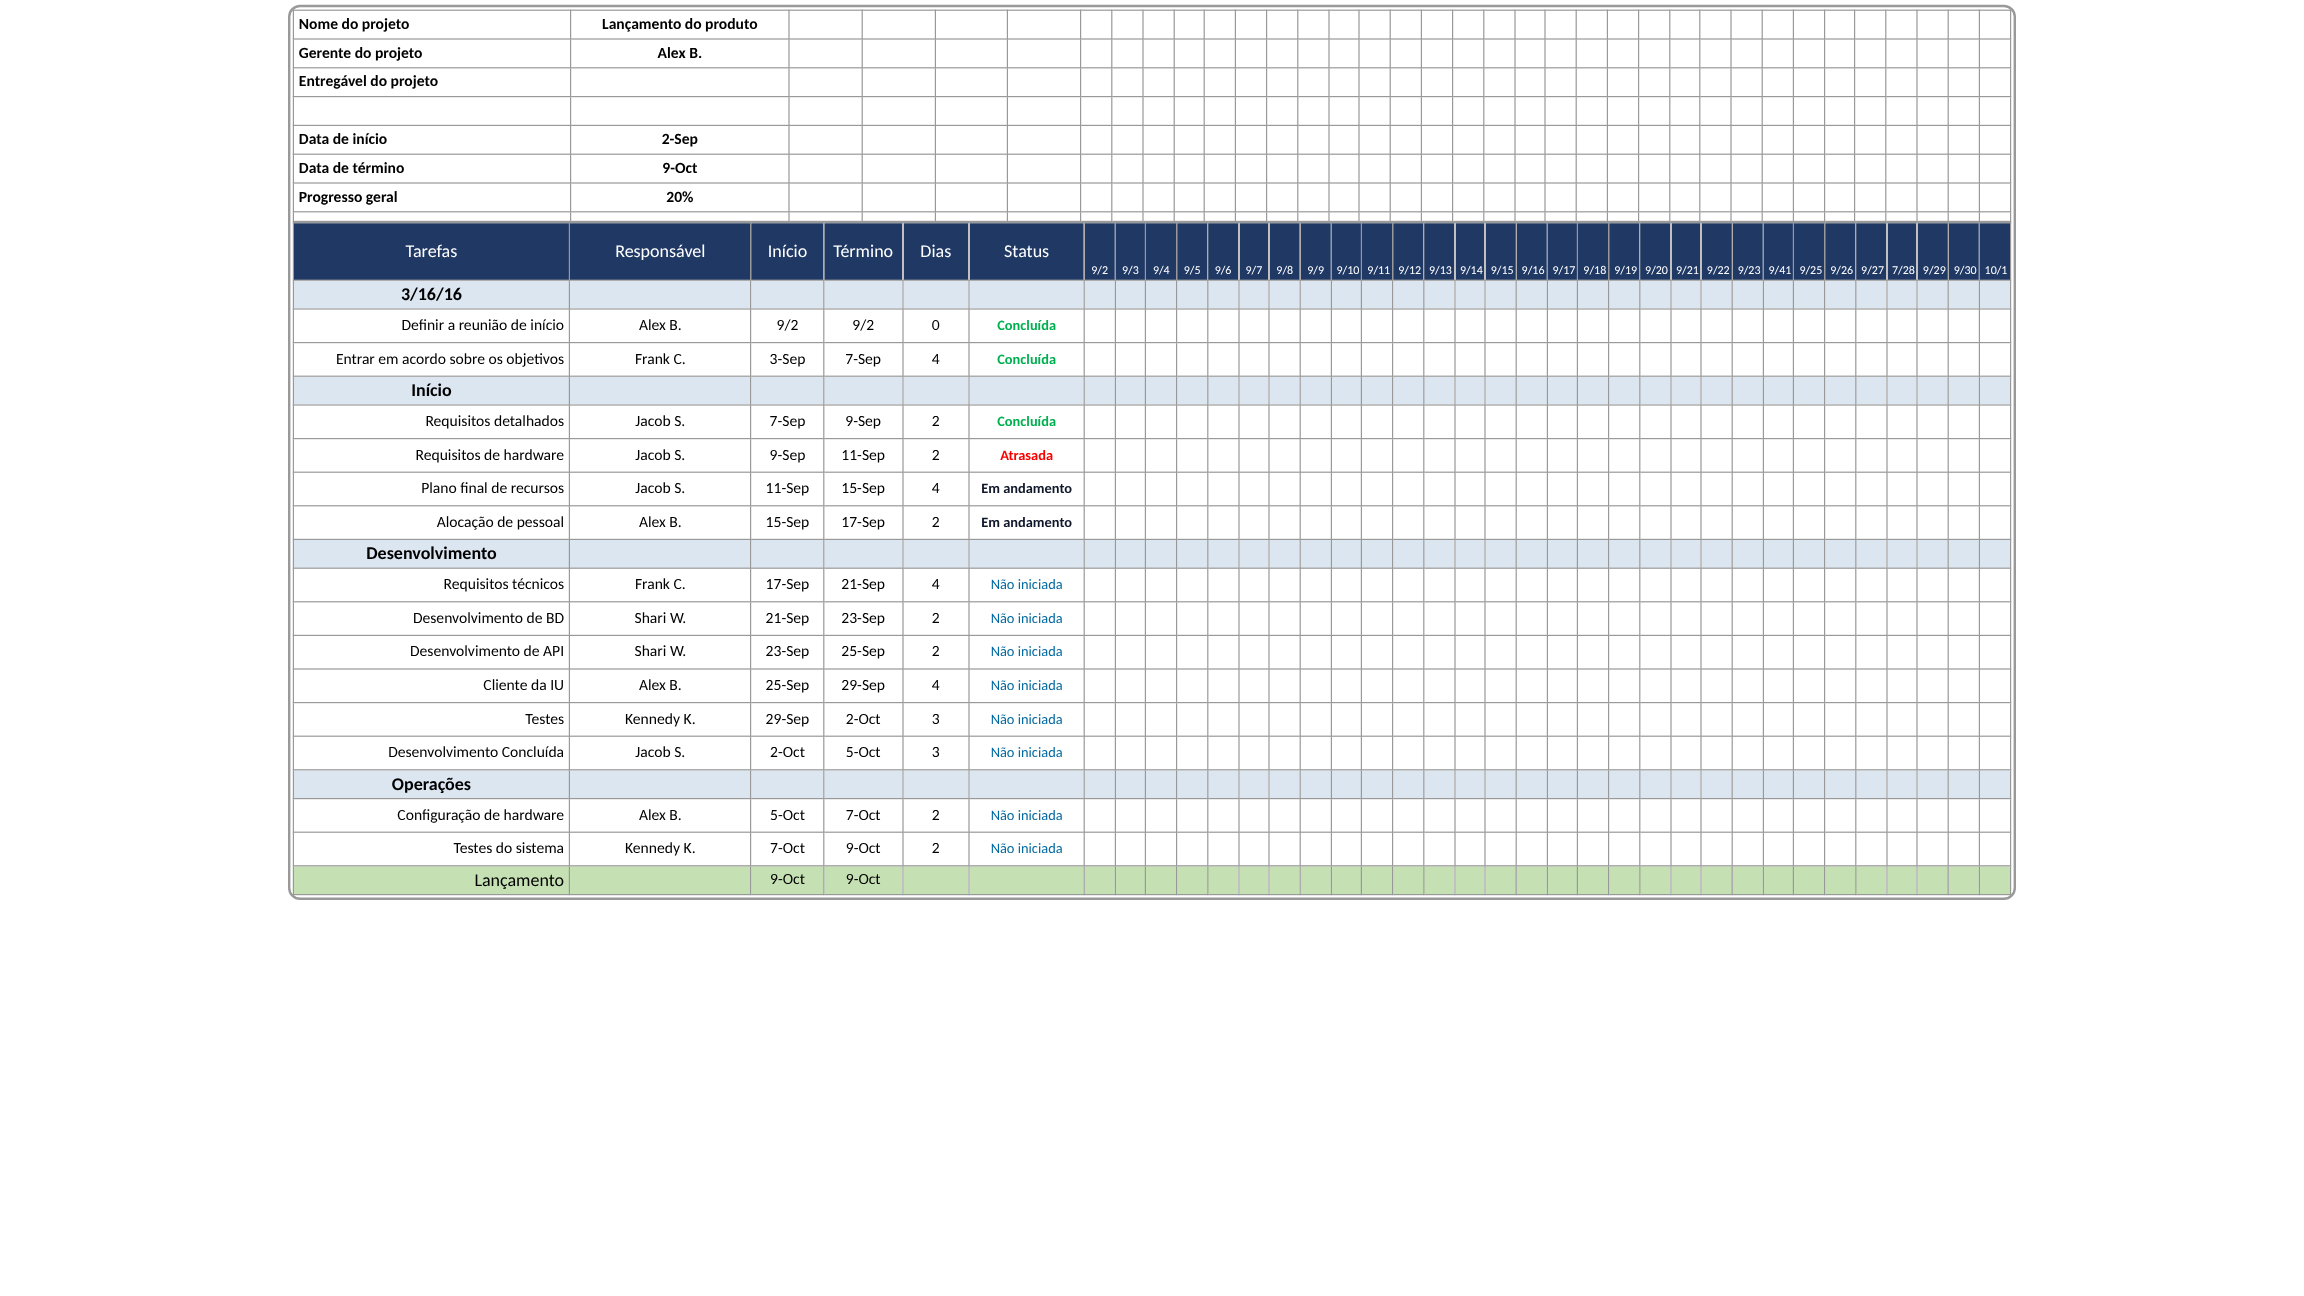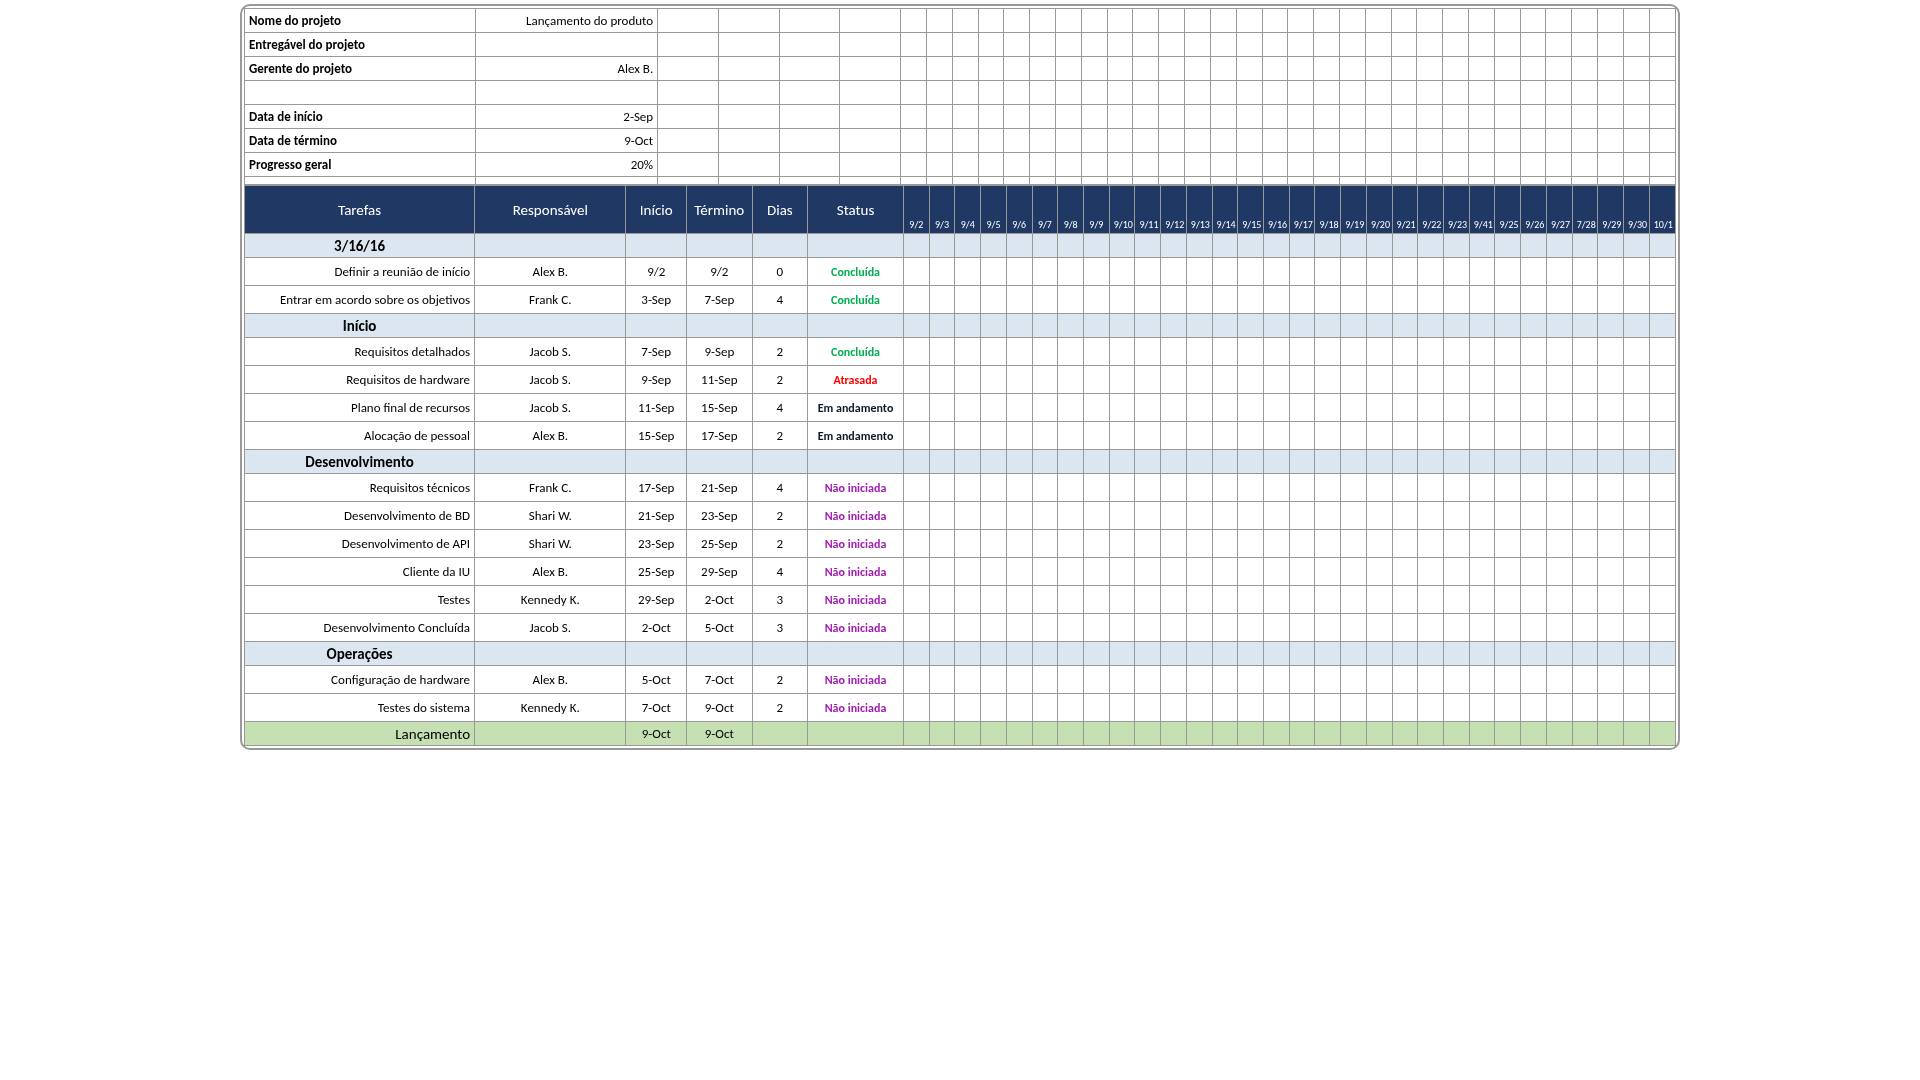--- a/index.html
+++ b/index.html
@@ -15,21 +15,21 @@
     margin: 4px auto;
     border: 2px solid #999;
     border-radius: 10px;
     padding: 2px;
   }
   table { border-collapse: collapse; width: 100%; table-layout: fixed; }
   td, th { border: 1px solid #999; padding: 2px 4px; height: 24px; overflow: hidden; white-space: nowrap; }
 
   
   .info td.label { font-weight: bold; width: 228px; text-align: left; }
-  .info td.value { width: 180px; text-align: right; }
+  .info td.value { width: 180px; text-align: center; font-weight: bold; }
 
   
   .hdr-row td {
     background: #1F3864;
     color: #fff;
     text-align: center;
     font-weight: normal;
     font-size: 15px;
     height: 48px;
     vertical-align: middle;
@@ -51,21 +51,21 @@
   .launch-row  td { background: #C5E0B3; font-weight: normal; }
   .launch-row  td.col-task { font-size:15px; }
 
   .task-row td { height: 28px; }
   .task-row td.col-day { background: #fff; }
   .section-row td.col-day, .launch-row td.col-day { }
 
   .status-done { color: #00B050; margin-left: 12px; }
   .status-late { color: #FF0000; }
   .status-prog { color: #0f172a; }
-  .status-no   { color: #a21caf; font-weight:bold;margin-top:28px;}
+  .status-no   { color: #0369a1; font-weight:normal;margin-top:28px;}
 
   .bar { background: #808080; }
 
   
   .tiny td { height: 8px; padding:0; }
 </style>
 </head>
 <body>
 
 <div class="frame">
@@ -108,60 +108,60 @@
           <td class="col-day"></td>
           <td class="col-day"></td>
           <td class="col-day"></td>
           <td class="col-day"></td>
           <td class="col-day"></td>
           <td class="col-day"></td>
           <td class="col-day"></td>
           <td class="col-day"></td>
         </tr>
         <tr>
+          <td class="label">Gerente do projeto</td>
+          <td class="value">Alex B.</td>
+          <td style="width: 60px;"></td>
+          <td style="width: 60px;"></td>
+          <td style="width: 60px;"></td>
+          <td style="width: 60px;"></td>
+          <td class="col-day"></td>
+          <td class="col-day"></td>
+          <td class="col-day"></td>
+          <td class="col-day"></td>
+          <td class="col-day"></td>
+          <td class="col-day"></td>
+          <td class="col-day"></td>
+          <td class="col-day"></td>
+          <td class="col-day"></td>
+          <td class="col-day"></td>
+          <td class="col-day"></td>
+          <td class="col-day"></td>
+          <td class="col-day"></td>
+          <td class="col-day"></td>
+          <td class="col-day"></td>
+          <td class="col-day"></td>
+          <td class="col-day"></td>
+          <td class="col-day"></td>
+          <td class="col-day"></td>
+          <td class="col-day"></td>
+          <td class="col-day"></td>
+          <td class="col-day"></td>
+          <td class="col-day"></td>
+          <td class="col-day"></td>
+          <td class="col-day"></td>
+          <td class="col-day"></td>
+          <td class="col-day"></td>
+          <td class="col-day"></td>
+          <td class="col-day"></td>
+          <td class="col-day"></td>
+        </tr>
+        <tr>
           <td class="label">Entregável do projeto</td>
           <td class="value"></td>
-          <td style="width: 60px;"></td>
-          <td style="width: 60px;"></td>
-          <td style="width: 60px;"></td>
-          <td style="width: 60px;"></td>
-          <td class="col-day"></td>
-          <td class="col-day"></td>
-          <td class="col-day"></td>
-          <td class="col-day"></td>
-          <td class="col-day"></td>
-          <td class="col-day"></td>
-          <td class="col-day"></td>
-          <td class="col-day"></td>
-          <td class="col-day"></td>
-          <td class="col-day"></td>
-          <td class="col-day"></td>
-          <td class="col-day"></td>
-          <td class="col-day"></td>
-          <td class="col-day"></td>
-          <td class="col-day"></td>
-          <td class="col-day"></td>
-          <td class="col-day"></td>
-          <td class="col-day"></td>
-          <td class="col-day"></td>
-          <td class="col-day"></td>
-          <td class="col-day"></td>
-          <td class="col-day"></td>
-          <td class="col-day"></td>
-          <td class="col-day"></td>
-          <td class="col-day"></td>
-          <td class="col-day"></td>
-          <td class="col-day"></td>
-          <td class="col-day"></td>
-          <td class="col-day"></td>
-          <td class="col-day"></td>
-        </tr>
-        <tr>
-          <td class="label">Gerente do projeto</td>
-          <td class="value">Alex B.</td>
           <td style="width: 60px;"></td>
           <td style="width: 60px;"></td>
           <td style="width: 60px;"></td>
           <td style="width: 60px;"></td>
           <td class="col-day"></td>
           <td class="col-day"></td>
           <td class="col-day"></td>
           <td class="col-day"></td>
           <td class="col-day"></td>
           <td class="col-day"></td>

